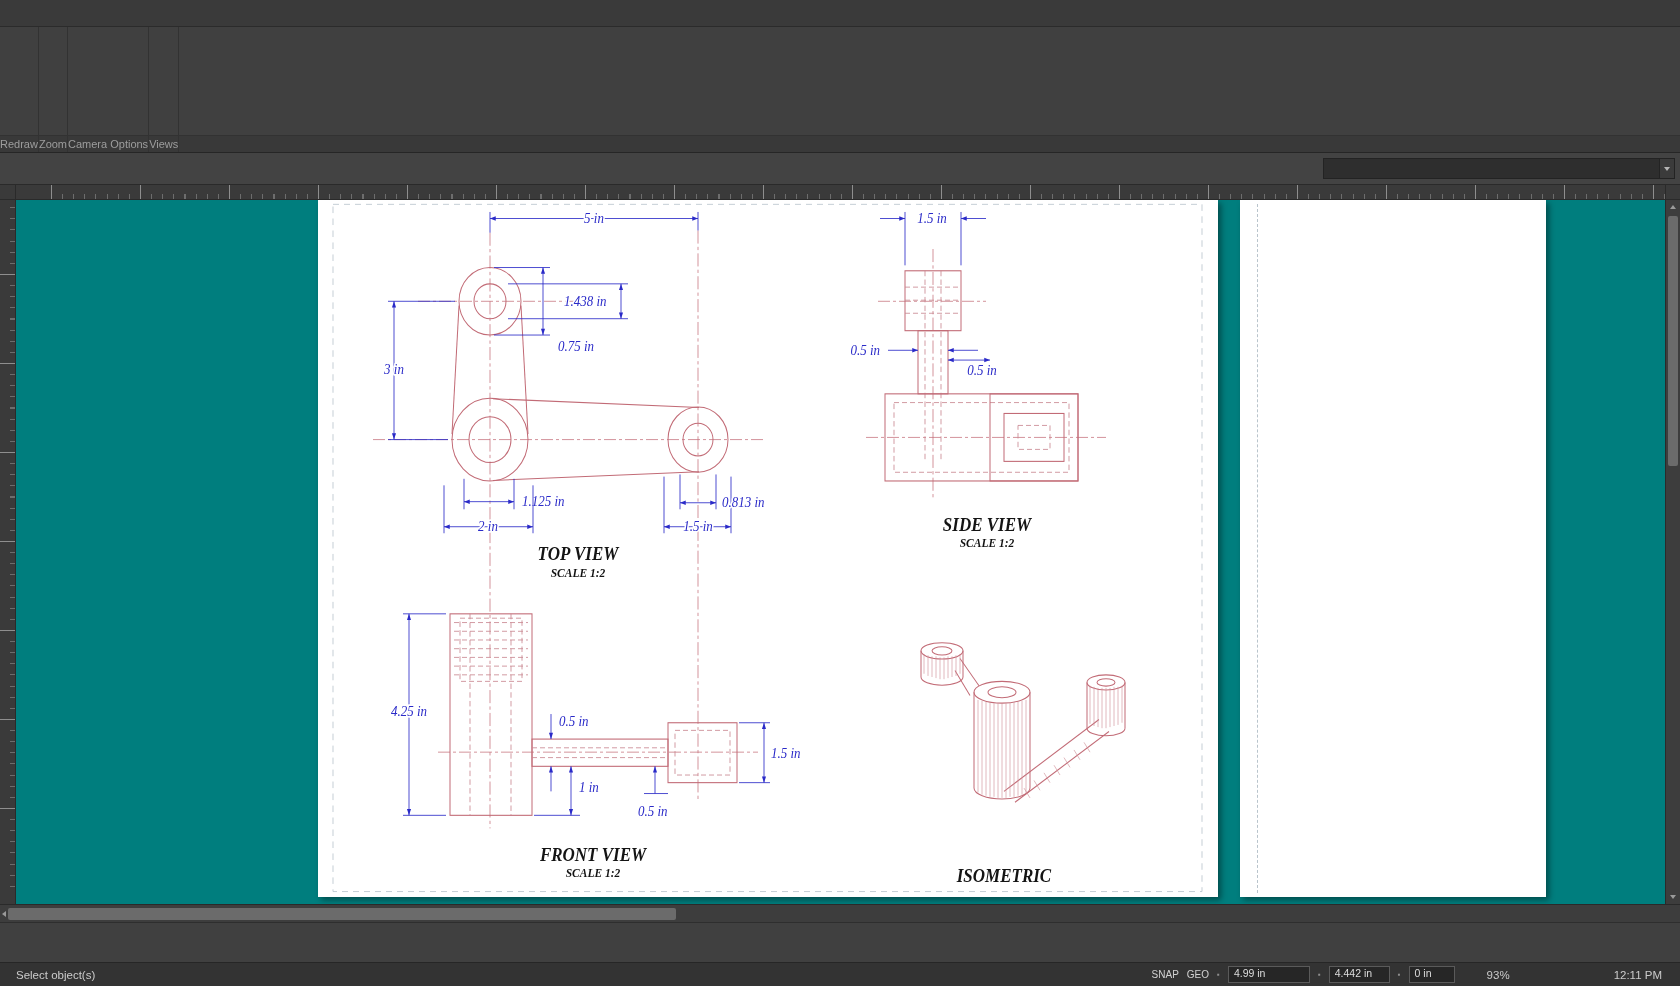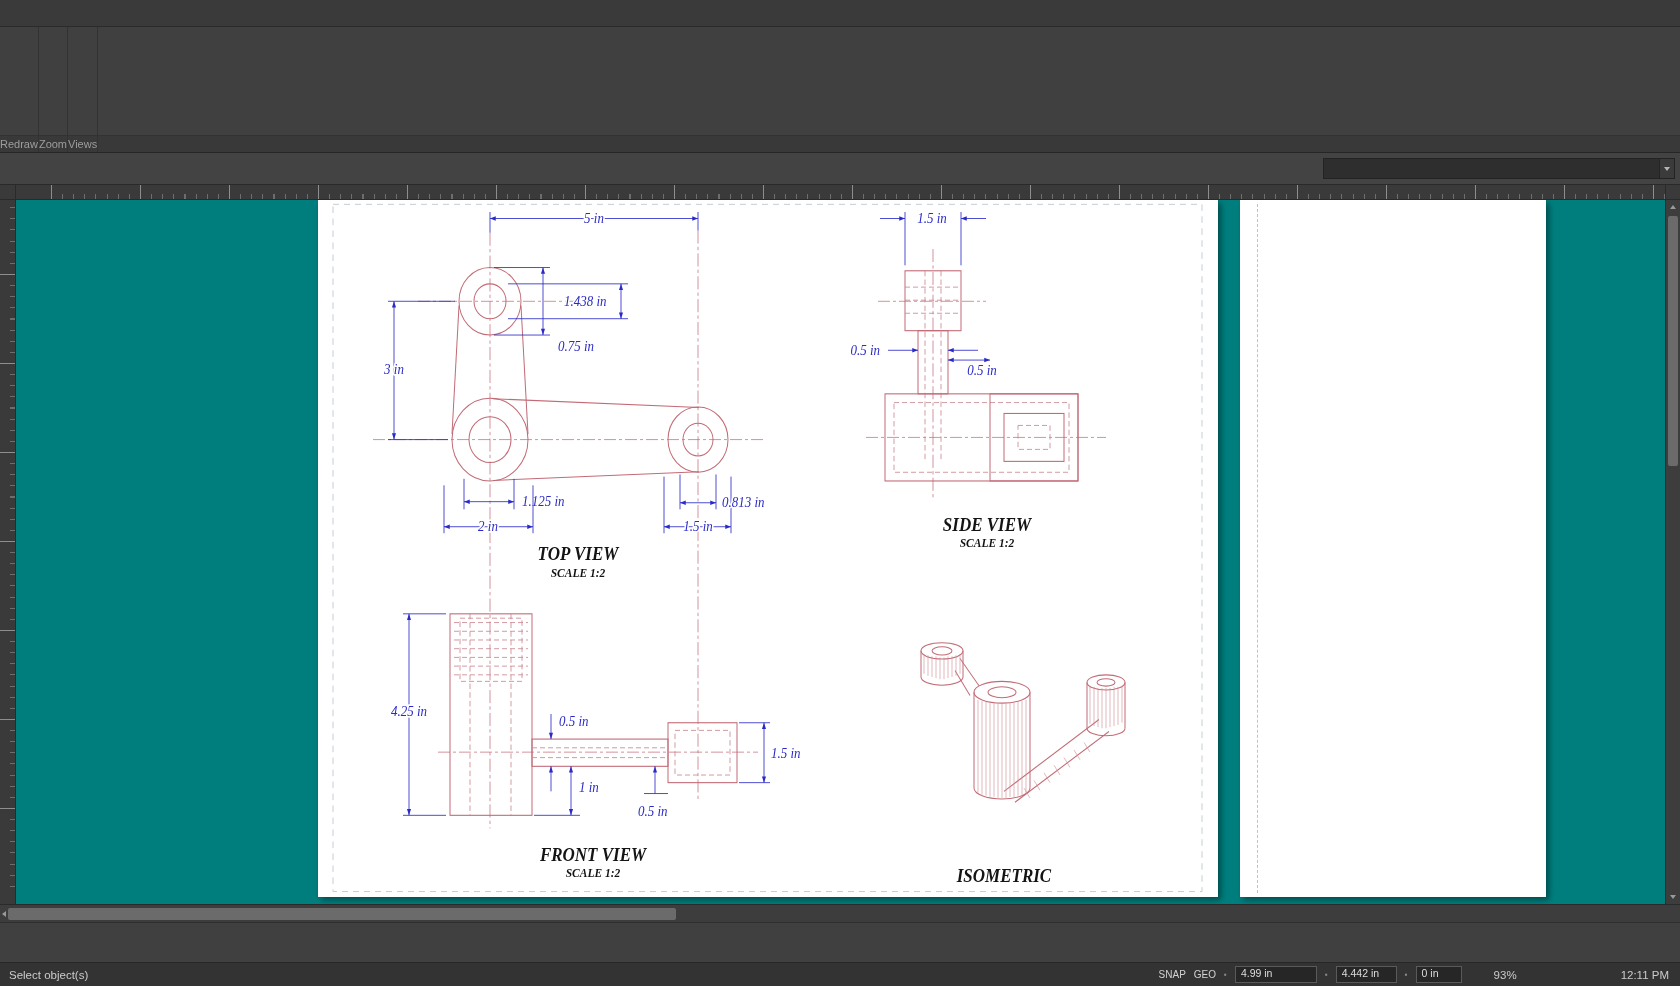--- a/index.html
+++ b/index.html
@@ -66,21 +66,21 @@
   .hthumb{height:12px;width:668px;background:#6b6b6b;border-radius:2px}
 
   
   .coordbar{height:40px;background:#404040;border-top:1px solid #2e2e2e;display:flex;align-items:center;padding:0 6px;gap:4px}
   .cb-icons{display:flex;gap:4px;margin-right:6px}
   .cfields{display:flex;gap:4px}
   .cval{font-size:10.5px;color:#8d8d8d}
   .cb-right{margin-left:auto;display:flex;gap:2px;align-items:center}
 
   
-  .statusbar{height:24px;background:#333;border-top:1px solid #262626;display:flex;align-items:center;padding:0 9px;font-size:11.5px;color:#cbcbcb}
+  .statusbar{height:24px;background:#333;border-top:1px solid #262626;display:flex;align-items:center;padding:0 16px;font-size:11.5px;color:#cbcbcb}
   .sb-right{margin-left:auto;display:flex;align-items:center;gap:8px}
   .sb-tag{font-size:10px;color:#d2d2d2}
   .sb-iconlet{font-size:8px;color:#8d8d8d}
   .sb-field{height:17px;background:#262626;border:1px solid #5a5a5a;display:flex;align-items:flex-start;padding:0 5px;font-size:10.5px;color:#ddd}
   .sb-field.w1{width:82px}.sb-field.w2{width:61px}.sb-field.w3{width:46px}
   .sb-zoom{margin-left:24px}
   .sb-time{margin-left:96px;margin-right:2px}
 
   
   .pmargin{fill:none;stroke:#b9c4cc;stroke-width:.8;stroke-dasharray:6 5}
@@ -120,20 +120,26 @@
 
     <div class="rgroup">
       <div class="rgroup-content">
           <div class="sgrid">
         
       </div>
         </div>
       <div class="rgroup-label">Zoom</div>
     </div>
 
+    <div class="rgroup">
+      <div class="rgroup-content bigrow">
+        
+      </div>
+      <div class="rgroup-label">Camera Options</div>
+    </div>
 
     <div class="rgroup">
       <div class="rgroup-content">
           <div class="sgrid">
         
       </div>
         </div>
       <div class="rgroup-label">Views</div>
     </div>
 

